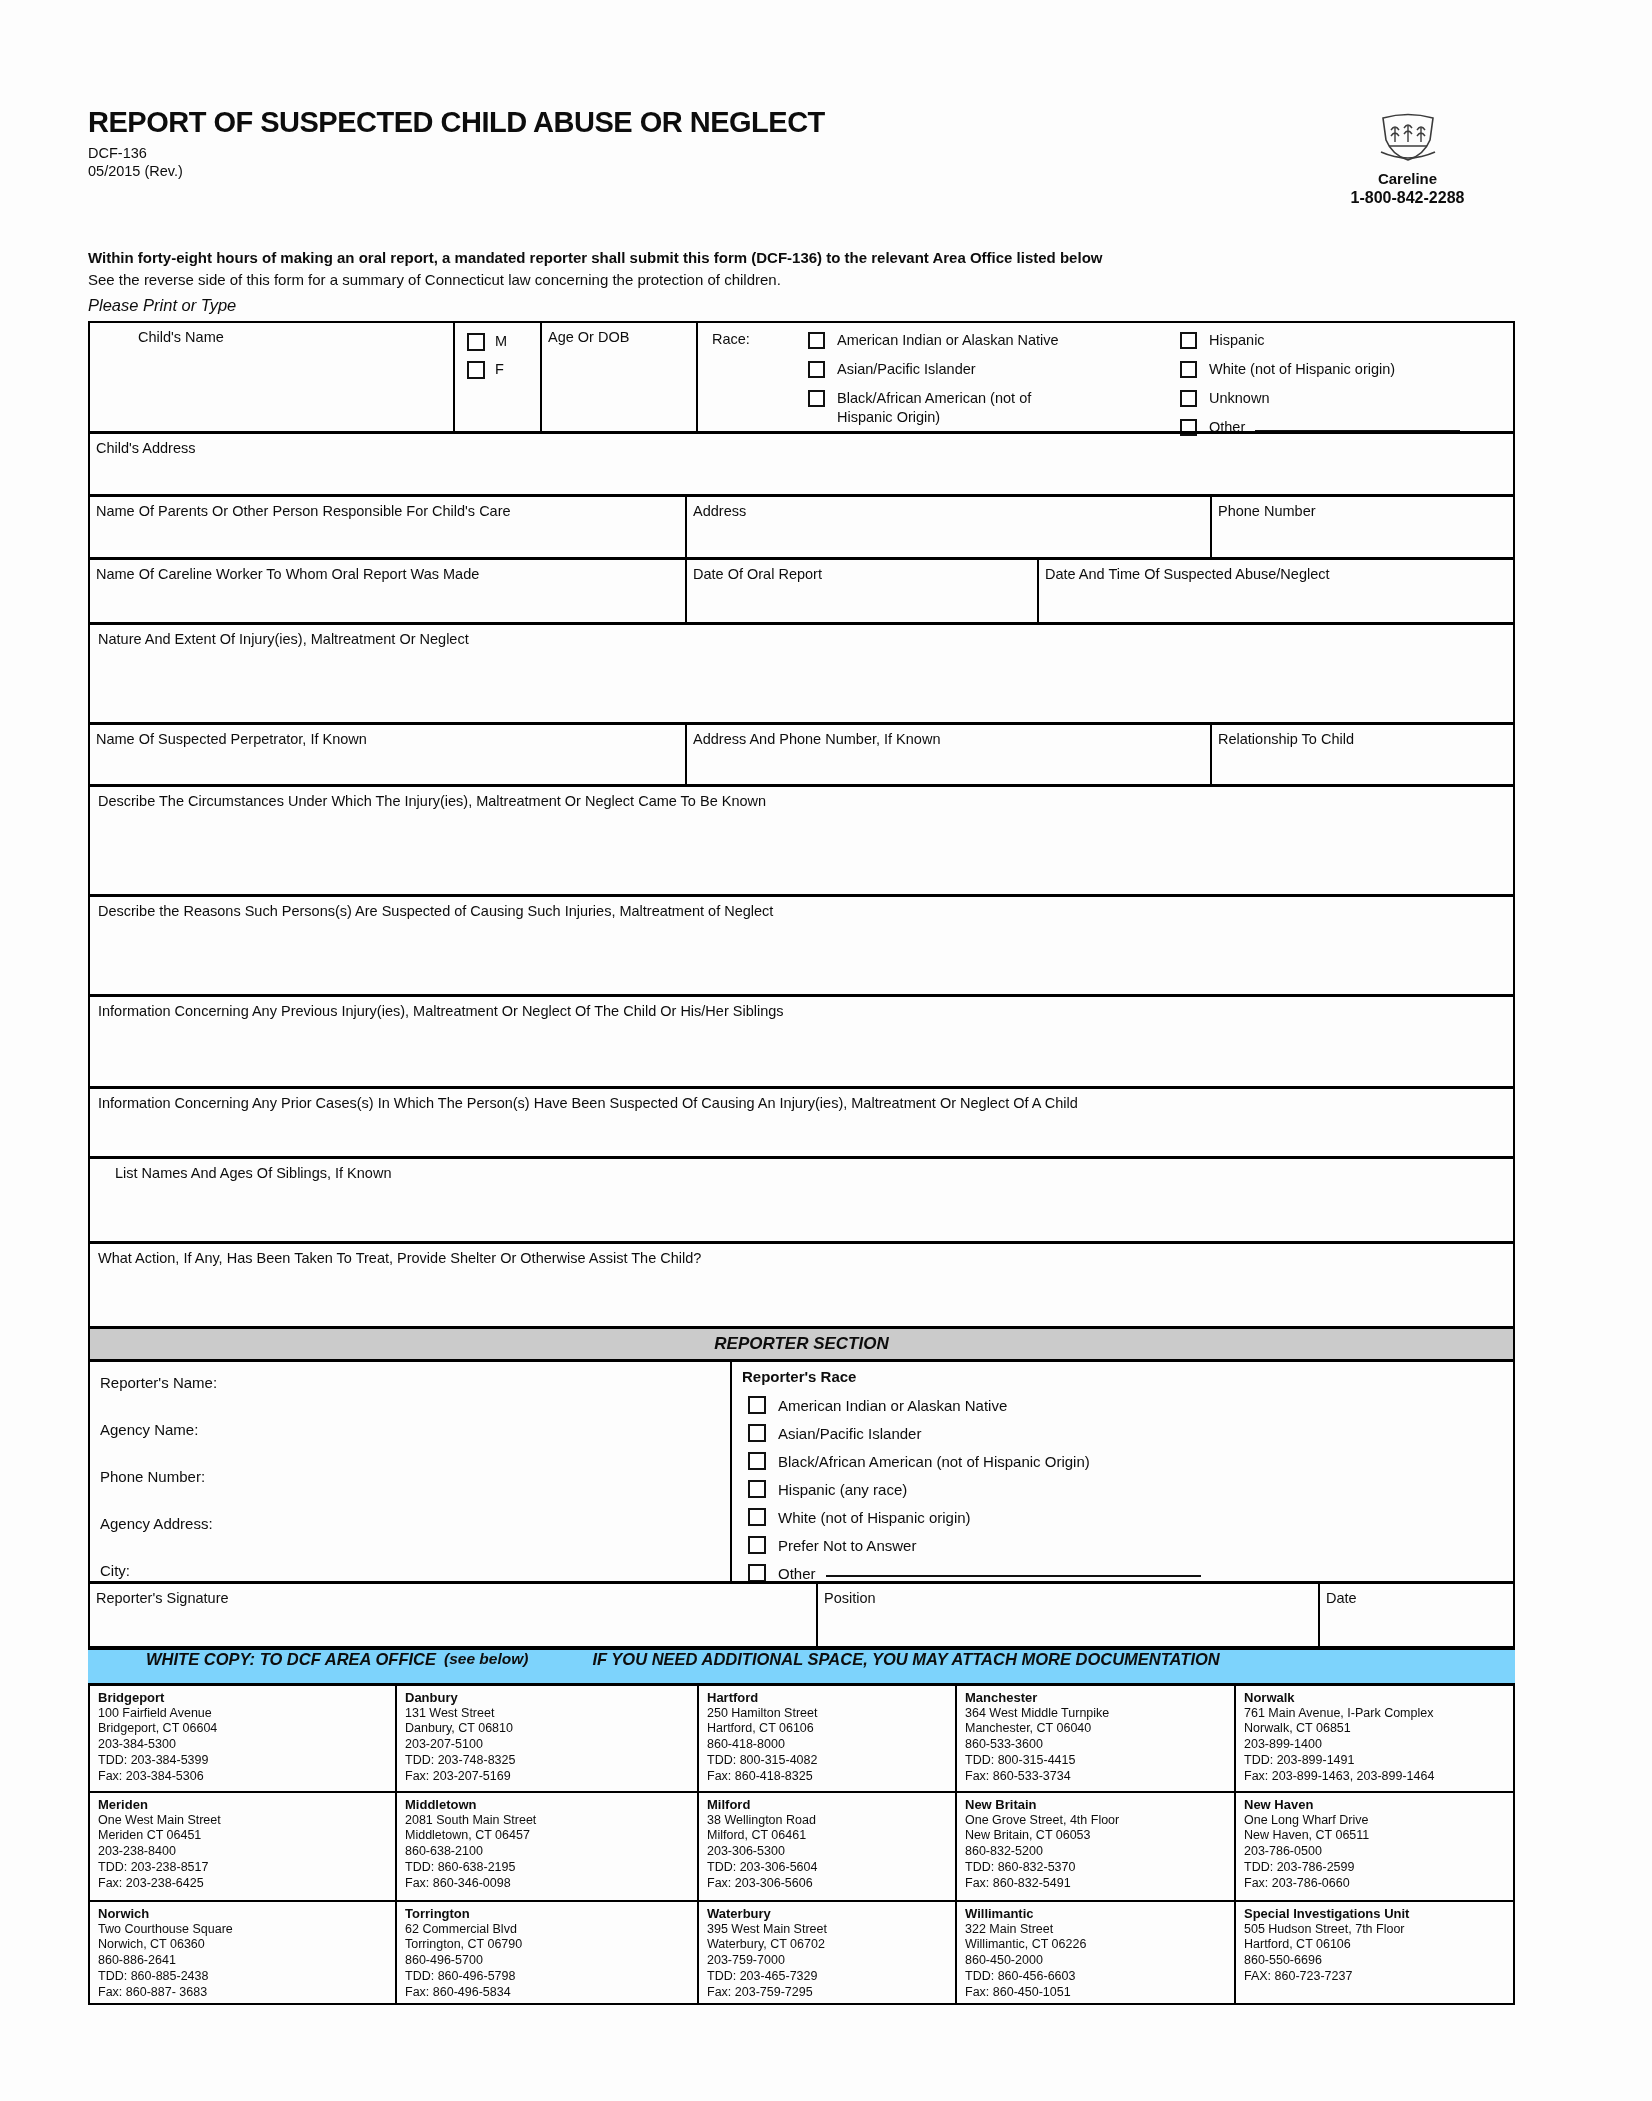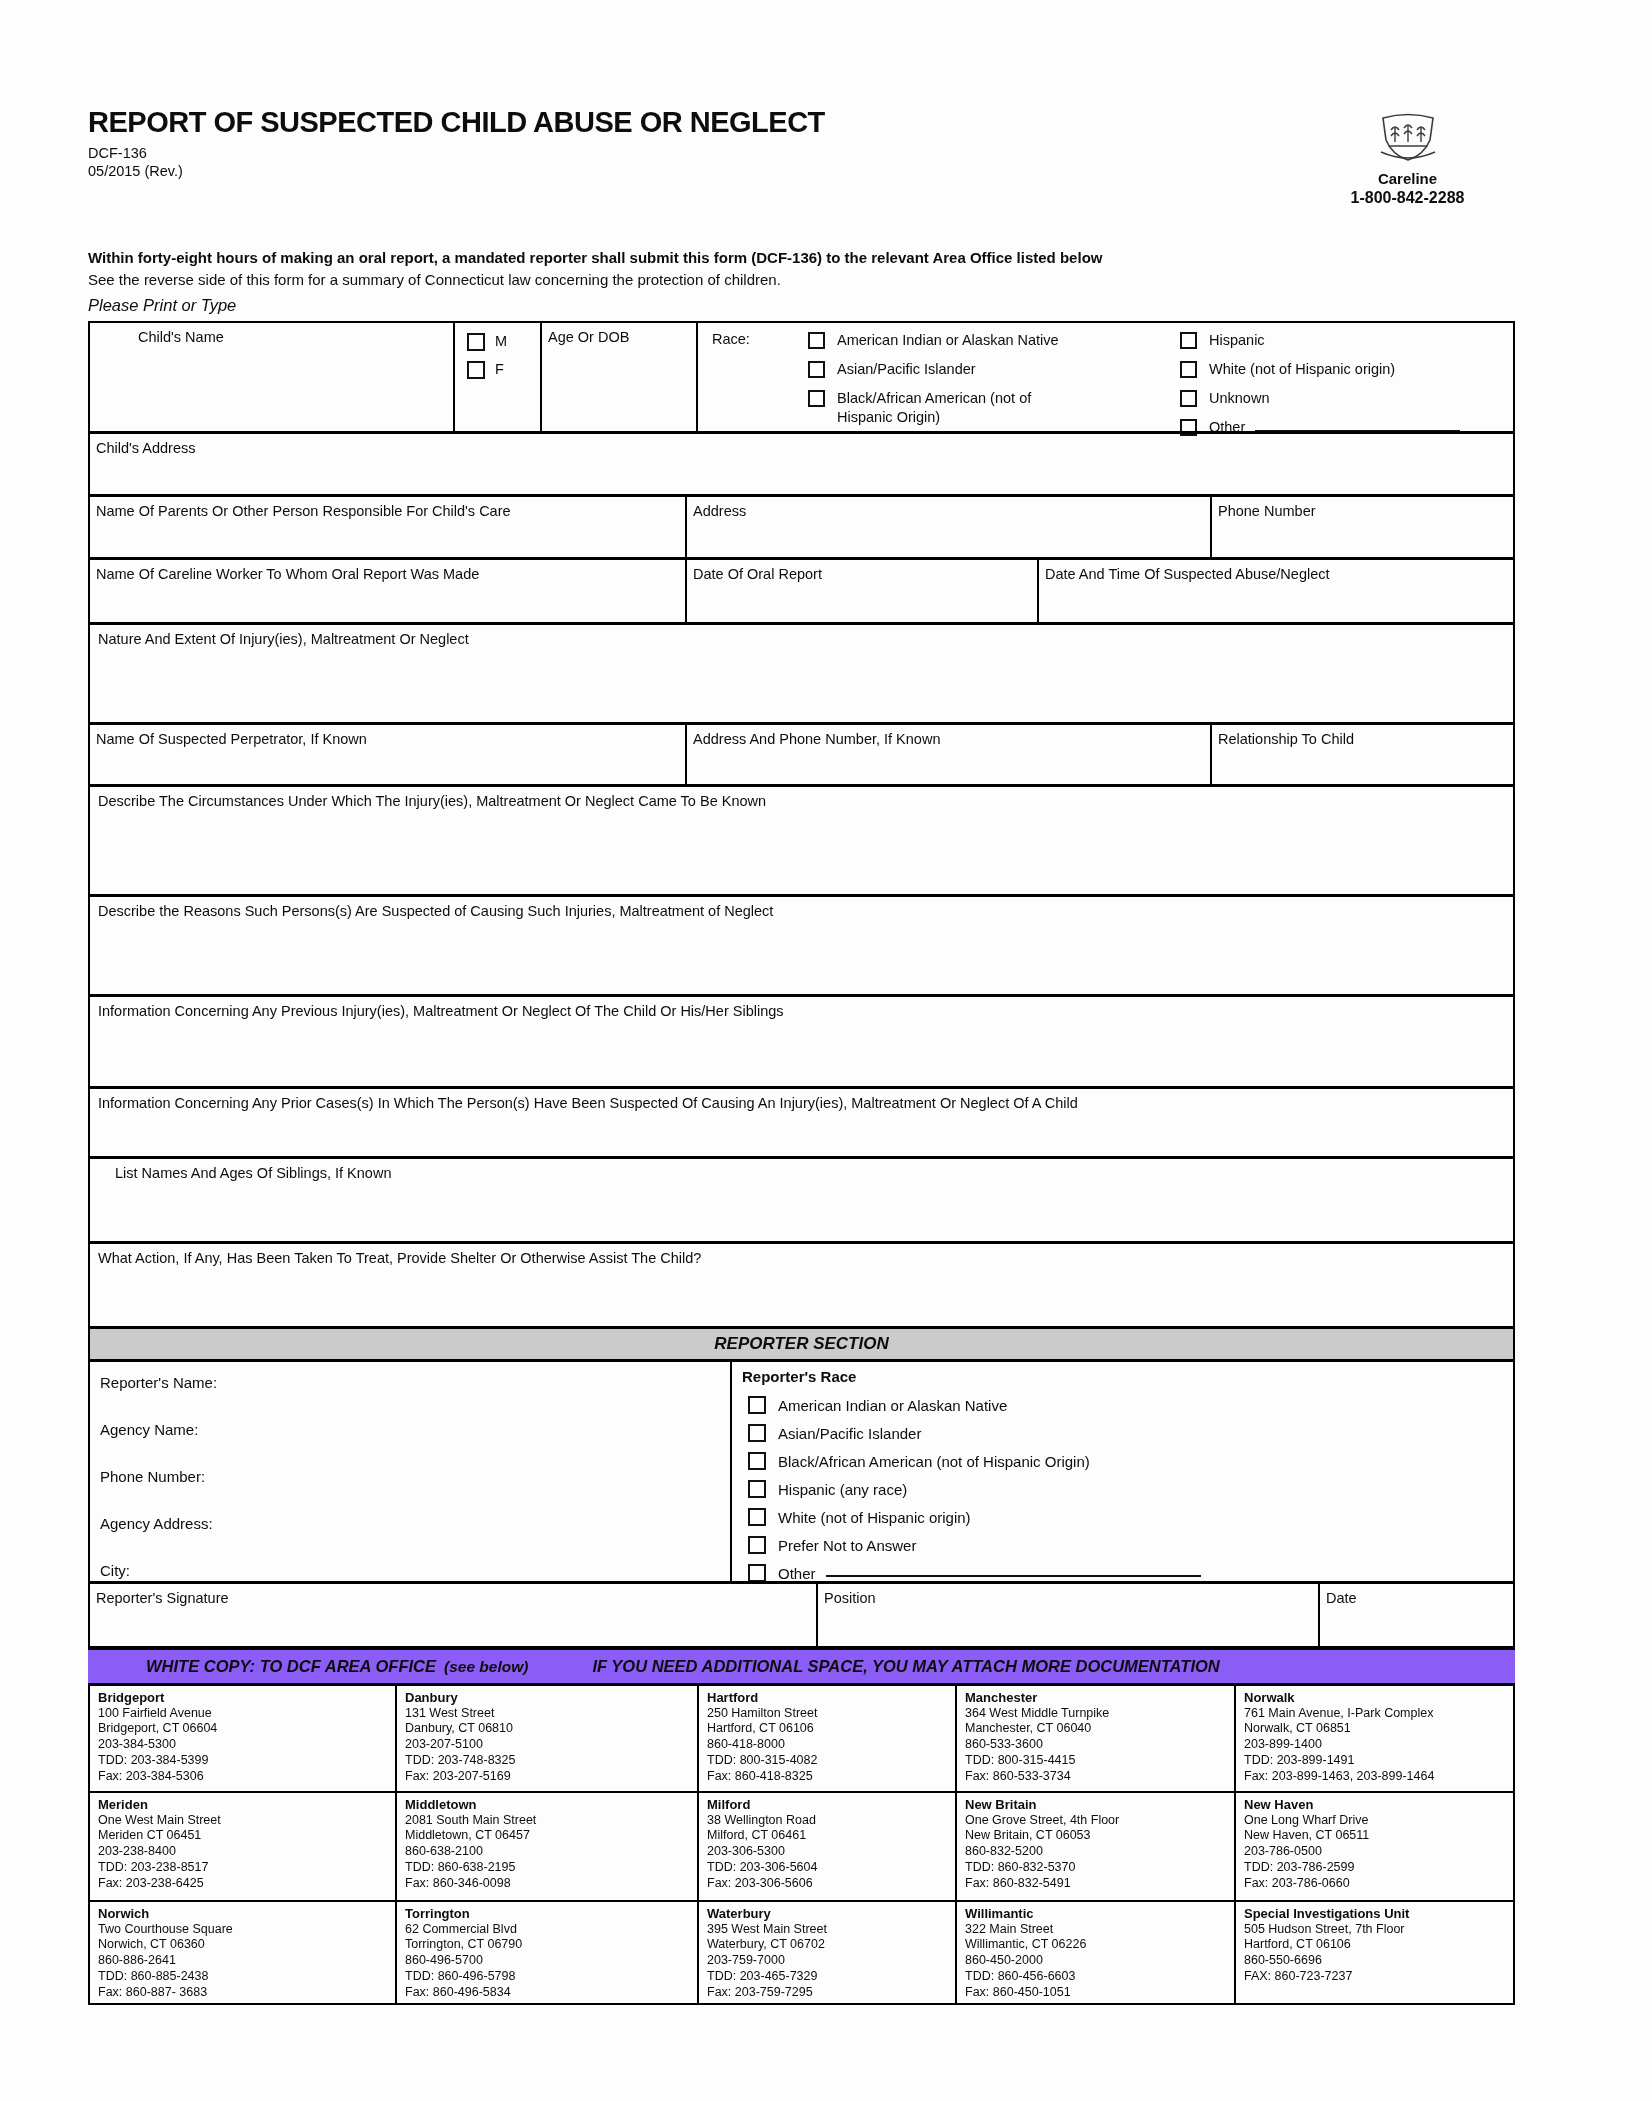--- a/index.html
+++ b/index.html
@@ -75,22 +75,22 @@
   .rep .c-repright { flex:1; padding:6px 10px; }
   .rep-race-title { font-size:15px; font-weight:bold; margin-bottom:10px; }
   .c-repright .cbrow { margin-bottom:7px; margin-left:6px; }
   .c-repright .cb { width:18px; height:18px; }
   .c-repright .cbl { font-size:15px; line-height:21px; }
 
   .sig { height:65px; }
   .sig .c1 { width:726px; } .sig .c2 { width:502px; } .sig .c3 { flex:1; }
 
   
-  .footer-bar { height:36px; background:#8b5cf6; border-top:2.5px solid #000; border-bottom:1px solid #000;
-                display:flex; align-items:center; }
+  .footer-bar { height:36px; background:#7dd3fc; border-top:2.5px solid #000; border-bottom:1px solid #000;
+                display:flex; }
   .fb-left { margin-left:58px; font-size:16.5px; font-weight:bold; font-style:italic; }
   .fb-see { font-size:15.5px; font-weight:bold; font-style:italic; margin-left:8px; }
   .fb-right { margin-left:64px; font-size:16.5px; font-weight:bold; font-style:italic; }
 
   
   .office-table { display:grid; grid-template-columns:305px 302px 258px 279px 1fr;
                   grid-template-rows:105px 109px 103px; border:2px solid #000; border-top:2.5px solid #000; }
   .office { border-left:2px solid #000; border-top:2.5px solid #000; padding:4px 8px; overflow:hidden; }
   .office:nth-child(5n+1) { border-left:none; }
   .office:nth-child(-n+5) { border-top:none; }

